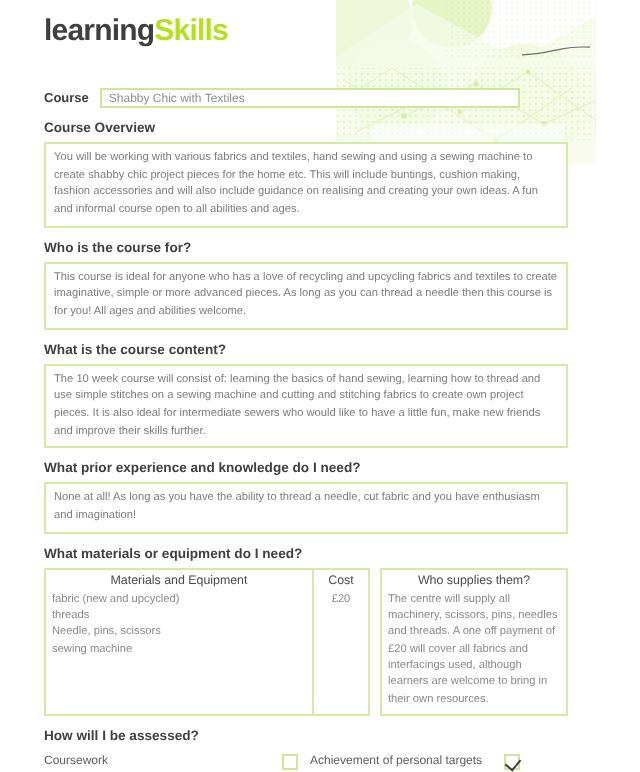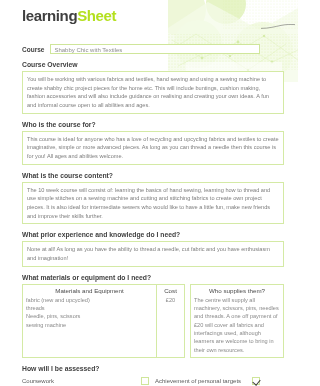--- a/index.html
+++ b/index.html
@@ -264,21 +264,21 @@
         <circle cx="80" cy="70" r="1.2"></circle>
         <circle cx="62" cy="56" r="1.2"></circle>
         <circle cx="96" cy="36" r="1.2"></circle>
       </g>
       <rect x="18" y="62" width="96" height="9" fill="#ffffff" opacity="0.55"></rect>
     </svg>
   </div>
 
   <div class="header">
     <div class="logo">
-      <span class="learning">learning</span><span class="skills">Sheet</span>
+      <span class="learning">learning</span><span class="skills">Skills</span>
     </div>
 
     <div class="council-swoosh">
       <svg width="34" height="5" viewBox="0 0 34 5" xmlns="http://www.w3.org/2000/svg">
         <path d="M0 4.4 C8 4.4, 14 2.6, 20 1.4 C26 0.2, 30 0.4, 34 0.6" stroke="#6d6d6d" stroke-width="0.6" fill="none"></path>
       </svg>
     </div>
   </div>
 
   <div class="content">

